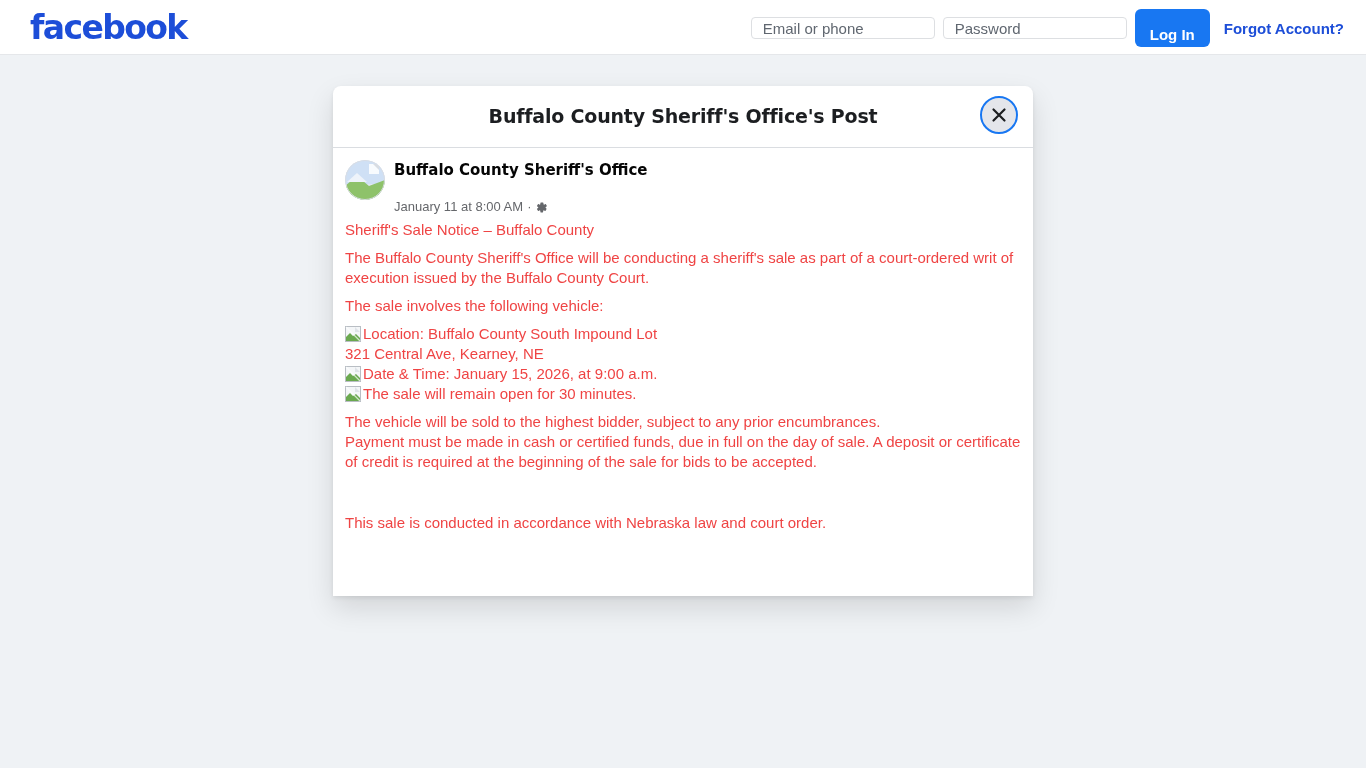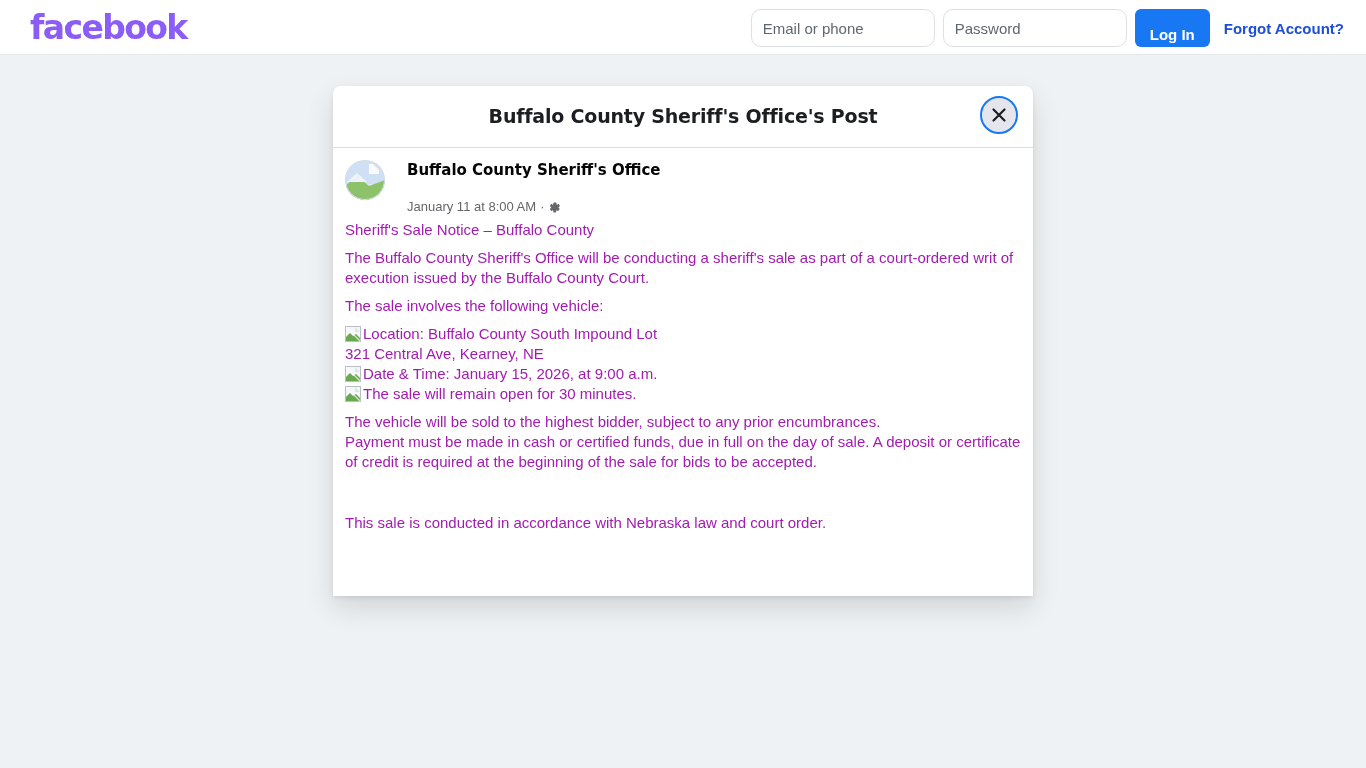--- a/index.html
+++ b/index.html
@@ -25,39 +25,39 @@
     border-bottom: 1px solid #e5e7ea;
     box-sizing: border-box;
   }
   .fb-logo {
     position: absolute;
     left: 30px;
     top: 9px;
     font-size: 33px;
     line-height: 38px;
     font-weight: bold;
-    color: #8b5cf6;
+    color: #1d4ed8;
     letter-spacing: -1.6px;
     font-family: "DejaVu Sans", sans-serif;
     user-select: none;
   }
   .login-area {
     position: absolute;
     right: 22px;
     top: 9px;
     display: flex;
     align-items: center;
     gap: 8px;
   }
   .login-input {
     width: 184px;
-    height: 38px;
+    height: 22px;
     box-sizing: border-box;
     border: 1px solid #dddfe2;
-    border-radius: 10px;
+    border-radius: 4px;
     padding: 0 11px;
     font-size: 15px;
     font-family: "Liberation Sans", sans-serif;
     color: #1c1e21;
     background: #fff;
     outline: none;
   }
   .login-input::placeholder { color: #606770; opacity: 1; }
   .login-btn {
     height: 38px;
@@ -130,21 +130,21 @@
   }
   .close-btn svg { display: block; }
 
   
   .post-body {
     padding: 12px 12px 0 12px;
   }
   .author-row {
     display: flex;
     align-items: flex-start;
-    gap: 22px;
+    gap: 9px;
     padding-bottom: 4px;
   }
   .avatar {
     width: 40px;
     height: 40px;
     border-radius: 50%;
     overflow: hidden;
     flex: 0 0 auto;
     background: #e4e6eb;
   }
@@ -165,21 +165,21 @@
     color: #65676b;
     line-height: 18px;
     margin-top: 18px;
   }
   .meta-dot { color: #65676b; }
   .gear-icon { display: inline-flex; align-items: center; }
 
   .post-text {
     font-size: 15px;
     line-height: 20px;
-    color: #a21caf;
+    color: #ef4444;
     font-family: "Liberation Sans", sans-serif;
   }
   .post-text p {
     margin: 0 0 8px 0;
   }
   .post-text p:last-child { margin-bottom: 0; margin-top: 41px; }
 
   
   .broken-img {
     display: inline-block;

